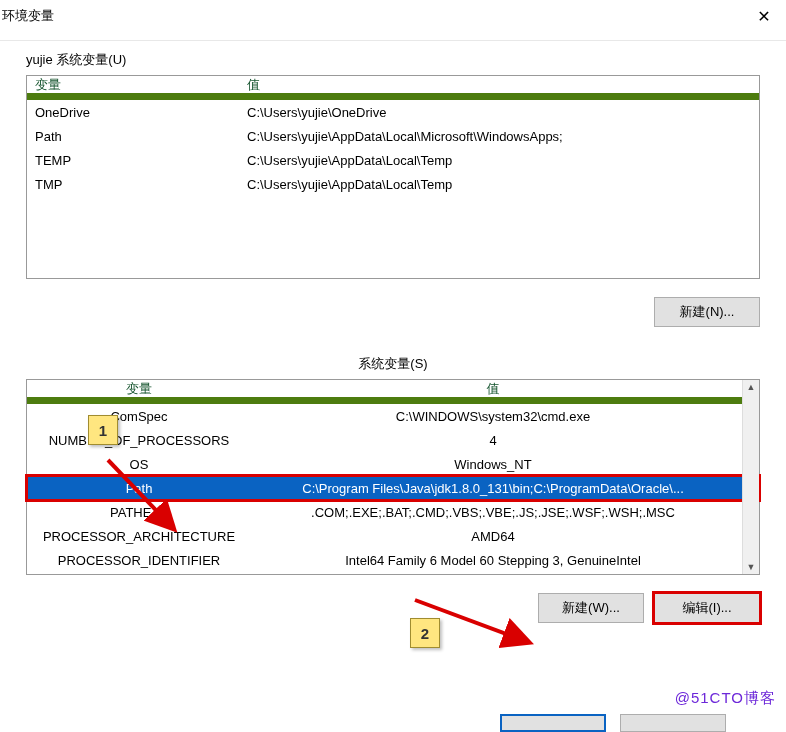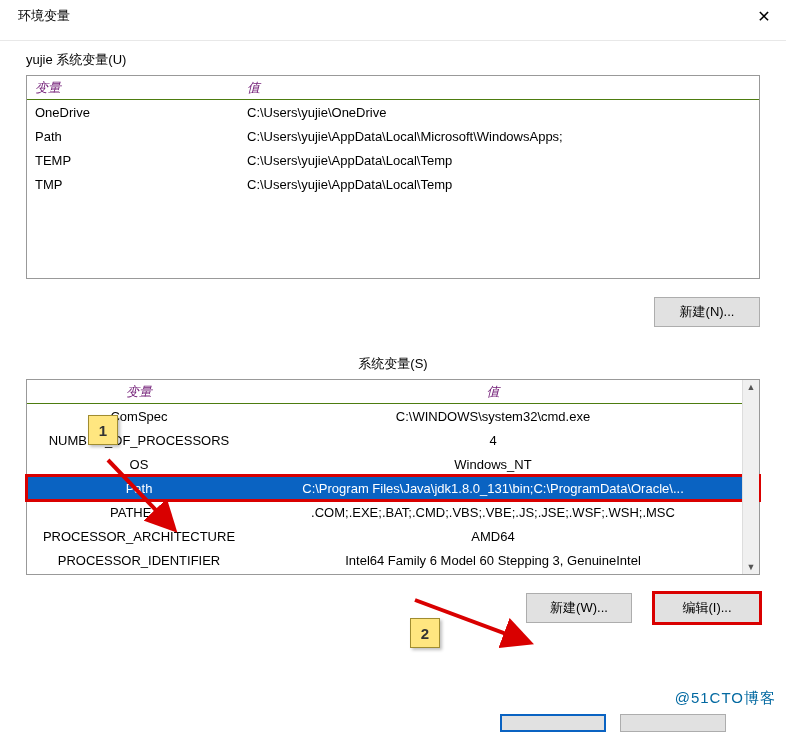--- a/index.html
+++ b/index.html
@@ -11,21 +11,21 @@
     color: #000;
     width: 786px;
     height: 732px;
     position: relative;
     overflow: hidden;
   }
   .titlebar {
     display: flex;
     justify-content: space-between;
     align-items: center;
-    padding: 4px 10px 12px 18px;
+    padding: 4px 10px 12px 2px;
     border-bottom: 1px solid #e8e8e8;
   }
   .titlebar .title { font-size: 13px; }
   .titlebar .close {
     font-size: 16px;
     width: 24px; height: 24px;
     display:flex; align-items:center; justify-content:center;
     cursor: pointer;
   }
   .section {
@@ -58,23 +58,22 @@
     position: absolute; bottom: 2px; left: 0; right: 0;
     text-align: center; font-size: 9px; color: #555;
   }
   .row {
     display: flex;
     align-items: center;
     height: 24px;
     font-size: 13px;
   }
   .row.header {
-    border-bottom: 1px solid #4d7c0f;
-    color: #701a75;
-    font-style: italic;
+    border-bottom: 7px solid #4d7c0f;
+    color: #14532d;
   }
   .cell-var {
     padding-left: 8px;
     width: 216px;
     white-space: nowrap;
     overflow: hidden;
   }
   .cell-val {
     flex: 1;
     padding-left: 4px;
@@ -83,21 +82,21 @@
     overflow: hidden;
     text-overflow: ellipsis;
   }
   .row.selected {
     background: #0a63c2;
     color: #fff;
   }
   .btn-row {
     display: flex;
     justify-content: flex-end;
-    gap: 22px;
+    gap: 10px;
     padding: 14px 26px 8px 26px;
   }
   .btn {
     width: 106px;
     height: 30px;
     border: 1px solid #adadad;
     background: #e1e1e1;
     display: flex;
     align-items: center;
     justify-content: center;
@@ -125,21 +124,21 @@
   }
   svg.arrow {
     position: absolute;
     z-index: 9;
     pointer-events: none;
   }
   .watermark {
     position: absolute;
     right: 10px;
     bottom: 24px;
-    color: #0369a1;
+    color: #6d28d9;
     font-size: 15px;
     letter-spacing: 1px;
   }
   .bottom-bar {
     position: absolute;
     left: 0; right: 0; bottom: 0;
     height: 18px;
     display: flex;
     justify-content: flex-end;
     gap: 14px;

